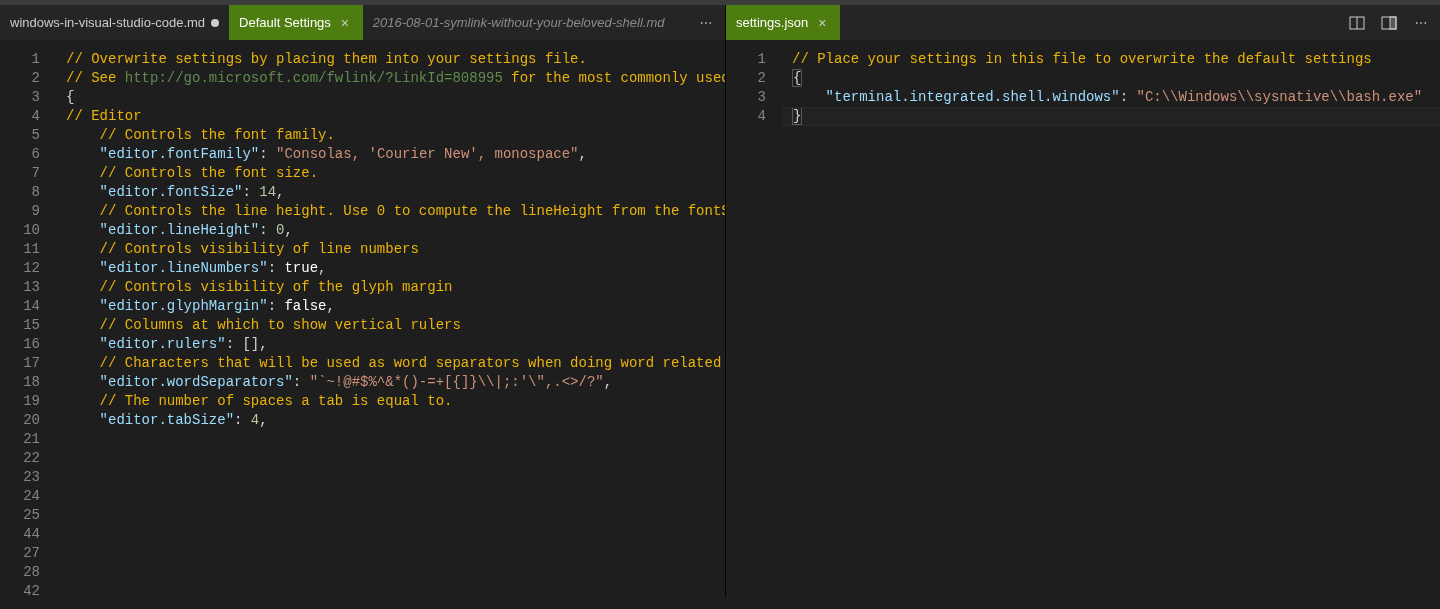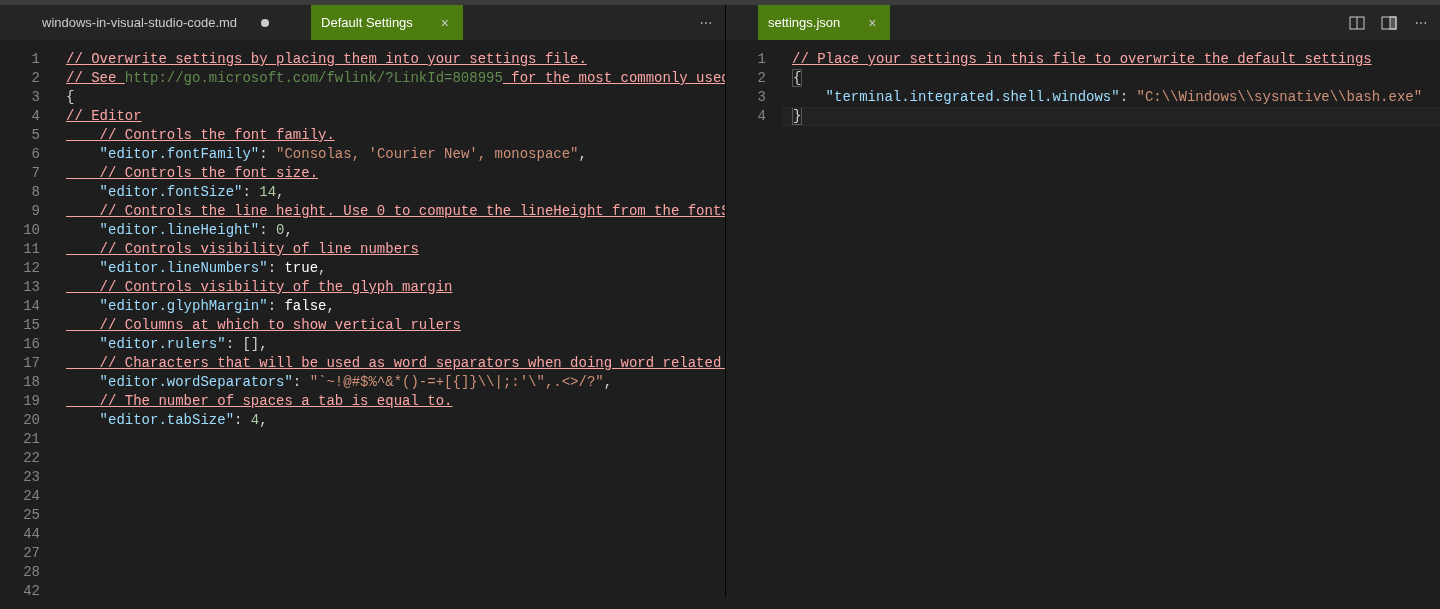--- a/index.html
+++ b/index.html
@@ -22,27 +22,26 @@
 .tab-bar {
   height: 35px;
   background: #252526;
   display: flex;
   align-items: stretch;
 }
 .tab {
   display: flex;
   align-items: center;
   padding: 0 10px;
-  gap: 24px;
+  gap: 6px;
   font-size: 13px;
   color: #8a8a8a;
   cursor: pointer;
   font-style: italic;
   white-space: nowrap;
-  margin-left: 32px;
 }
 .tab.active {
   background: #4d7c0f;
   color: #ffffff;
   font-style: normal;
 }
 .tab.dirty { font-style: normal; color: #cccccc; }
 .tab-close {
   width: 16px; height: 16px;
   display: flex; align-items: center; justify-content: center;
@@ -74,21 +73,21 @@
   background: #1e1e1e;
 }
 .code {
   flex: 1;
   padding: 10px 0;
   white-space: pre;
   overflow: hidden;
   position: relative;
 }
 .code-line { padding-left: 10px; }
-.comment { color: #fca5a5; text-decoration: underline; }
+.comment { color: #eab308; }
 .link { color: #608b4e; }
 .key { color: #9cdcfe; }
 .string { color: #ce9178; }
 .number { color: #b5cea8; }
 .bool { color: #ffffff; }
 .punct { color: #d4d4d4; }
 .cursor-line {
   position: absolute;
   left: 0; right: 0;
   height: 19px;
@@ -108,20 +107,23 @@
 
   <div class="pane pane-left">
     <div class="tab-bar">
       <div class="tab dirty">
         <span>windows-in-visual-studio-code.md</span>
         <span class="tab-dirty-dot"></span>
       </div>
       <div class="tab active">
         <span>Default Settings</span>
         <span class="tab-close">×</span>
+      </div>
+      <div class="tab">
+        <span>2016-08-01-symlink-without-your-beloved-shell.md</span>
       </div>
       <div class="spacer"></div>
       <div class="tab-actions">
         <span class="icon-btn">⋯</span>
       </div>
     </div>
     <div class="editor">
       <div class="gutter" id="gutter-left">
           <div>1</div>
           <div>2</div>

